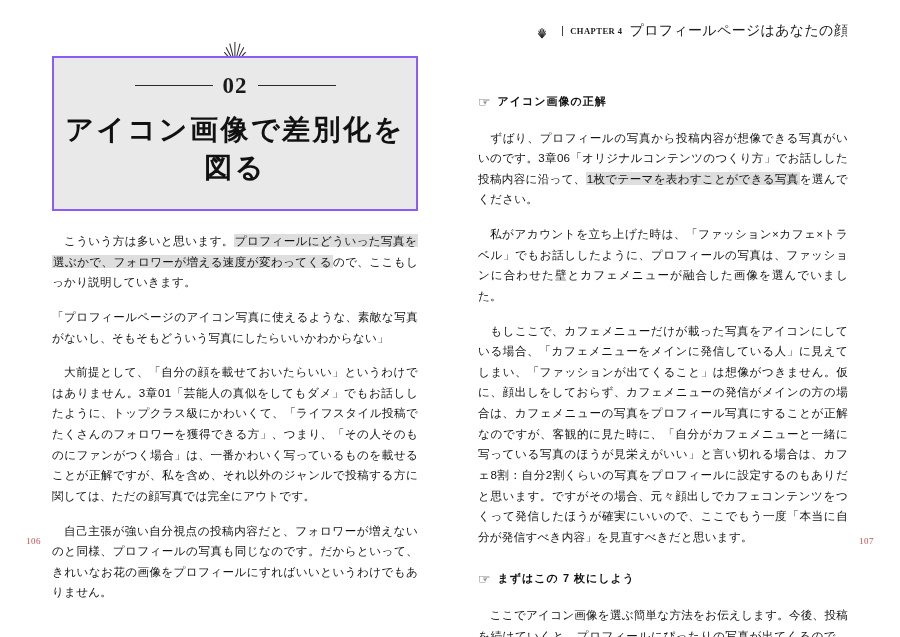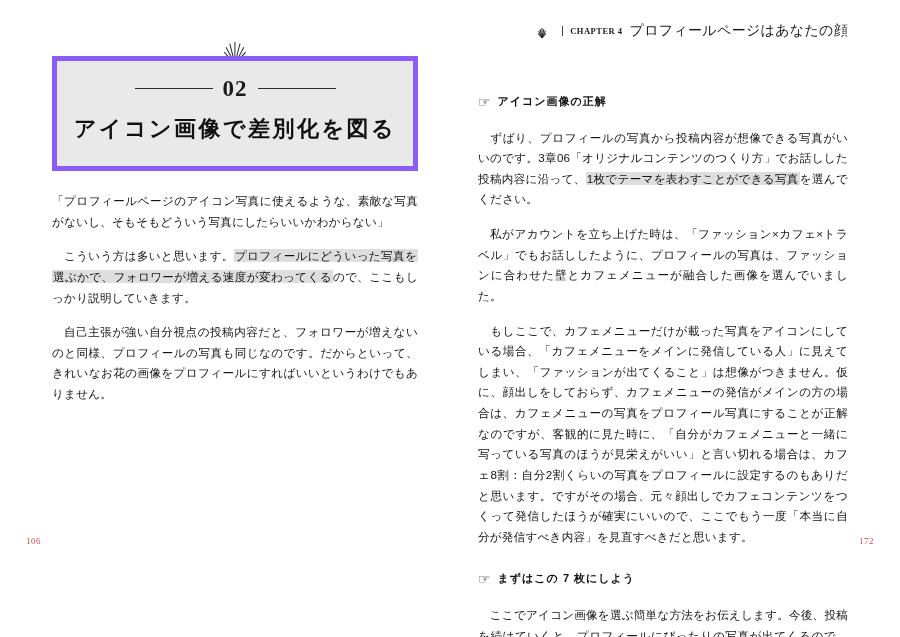--- a/index.html
+++ b/index.html
@@ -90,21 +90,21 @@
   .burst i {
     position: absolute;
     bottom: 0;
     left: 50%;
     width: 1.2px;
     height: 20px;
     background: #2b2b2b;
     transform-origin: bottom center;
   }
   .title-box {
-    border: 5px solid #8b5cf6;
+    border: 2px solid #8b5cf6;
     background: #e9e9e9;
     padding: 16px 0 22px 0;
     text-align: center;
     position: relative;
   }
   .sec-num-row {
     display: flex;
     align-items: center;
     justify-content: center;
     gap: 10px;
@@ -117,21 +117,21 @@
   }
   .sec-num {
     font-family: "Liberation Serif", serif;
     font-size: 23px;
     font-weight: bold;
     letter-spacing: 1px;
     line-height: 1;
   }
   .sec-title {
     font-family: "Liberation Sans", "DejaVu Sans", sans-serif;
-    font-size: 22px;
+    font-size: 28px;
     font-weight: bold;
     letter-spacing: 2.5px;
     color: #111;
   }
 
   
   .body-col {
     font-size: 11.6px;
     line-height: 1.78;
     letter-spacing: 0.2px;
@@ -213,24 +213,25 @@
         <div class="sec-num-row">
           <span class="rule"></span>
           <span class="sec-num">02</span>
           <span class="rule"></span>
         </div>
         <div class="sec-title">アイコン画像で差別化を図る</div>
       </div>
     </div>
 
     <div class="body-col">
-      <p class="para">「プロフィールページのアイコン写真に使えるような、素敵な写真がないし、そもそもどういう写真にしたらいいかわからない」</p>
       <p class="para">
         　こういう方は多いと思います。<span class="hl">プロフィールにどういった写真を選ぶかで、フォロワーが増える速度が変わってくる</span>ので、ここもしっかり説明していきます。
       </p>
+      <p class="para">「プロフィールページのアイコン写真に使えるような、素敵な写真がないし、そもそもどういう写真にしたらいいかわからない」</p>
+      <p class="para">　大前提として、「自分の顔を載せておいたらいい」というわけではありません。3章01「芸能人の真似をしてもダメ」でもお話ししたように、トップクラス級にかわいくて、「ライフスタイル投稿でたくさんのフォロワーを獲得できる方」、つまり、「その人そのものにファンがつく場合」は、一番かわいく写っているものを載せることが正解ですが、私を含め、それ以外のジャンルで投稿する方に関しては、ただの顔写真では完全にアウトです。</p>
       <p class="para">　自己主張が強い自分視点の投稿内容だと、フォロワーが増えないのと同様、プロフィールの写真も同じなのです。だからといって、きれいなお花の画像をプロフィールにすればいいというわけでもありません。</p>
     </div>
 
     <div class="folio folio-left">106</div>
   </div>
 
   <div class="page page-right">
 
     <div class="running-header">
       <span class="rh-rays" id="rh-rays">
@@ -260,15 +261,15 @@
       <p class="para">　もしここで、カフェメニューだけが載った写真をアイコンにしている場合、「カフェメニューをメインに発信している人」に見えてしまい、「ファッションが出てくること」は想像がつきません。仮に、顔出しをしておらず、カフェメニューの発信がメインの方の場合は、カフェメニューの写真をプロフィール写真にすることが正解なのですが、客観的に見た時に、「自分がカフェメニューと一緒に写っている写真のほうが見栄えがいい」と言い切れる場合は、カフェ8割：自分2割くらいの写真をプロフィールに設定するのもありだと思います。ですがその場合、元々顔出しでカフェコンテンツをつくって発信したほうが確実にいいので、ここでもう一度「本当に自分が発信すべき内容」を見直すべきだと思います。</p>
 
       <div class="sub-head second">
         <span class="hand-icon">☞</span>
         <span class="sub-head-text">まずはこの 7 枚にしよう</span>
       </div>
 
       <p class="para">　ここでアイコン画像を選ぶ簡単な方法をお伝えします。今後、投稿を続けていくと、プロフィールにぴったりの写真が出てくるので、それまでは1枚目に投稿した写真を、そのままアイコン画像として使うのが私</p>
     </div>
 
-    <div class="folio folio-right">172</div>
+    <div class="folio folio-right">107</div>
   </div>
 </div>
 
 </body></html>

